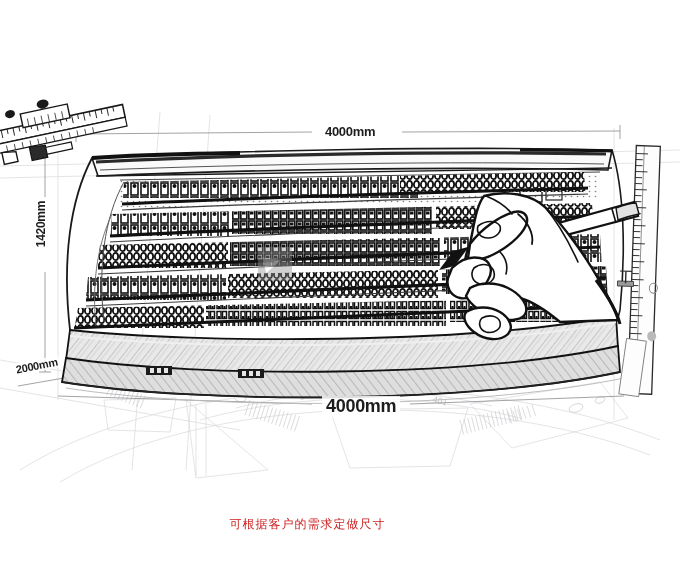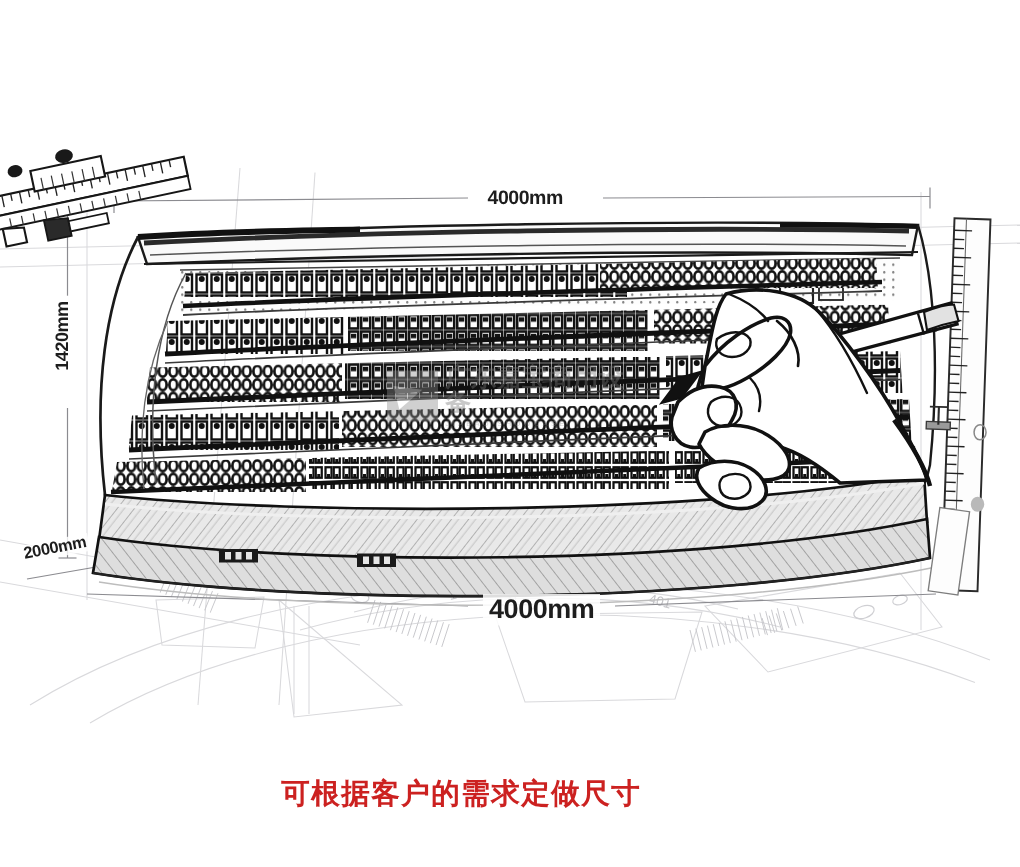--- a/index.html
+++ b/index.html
@@ -73,21 +73,21 @@
   #watermark .wm-sub{
     font-size:5px;color:#8e8e8e;letter-spacing:2.2px;
     margin-top:3px;
   }
 
   
   #caption{
     position:absolute;left:0;top:516px;width:615px;
     text-align:center;
     color:#cc2120;
-    font-size:19px;font-weight:700;
+    font-size:12px;font-weight:400;
     font-family:"DejaVu Sans", sans-serif;
     letter-spacing:1px;
   }
 </style>
 </head>
 <body>
 
 <div id="stage">
 
   <svg class="layer" viewBox="0 0 680 578" width="680" height="578">
@@ -539,21 +539,17 @@
   <div class="dim" id="dim-top-label">4000mm</div>
 
   <div class="dim" id="dim-left-label">1420mm</div>
 
   <div class="dim" id="dim-base-label">2000mm</div>
 
   <div class="dim" id="dim-bottom-label">4000mm</div>
 
   <div id="watermark">
     <div class="wm-mark"></div>
-    <div>
-      <div class="wm-txt">广东嘉宝商用设备</div>
-      <div class="wm-sub">JIABAO  SHOWCASE</div>
-    </div>
   </div>
 
   <div id="caption">可根据客户的需求定做尺寸</div>
 
 </div>
 
 </body></html>

